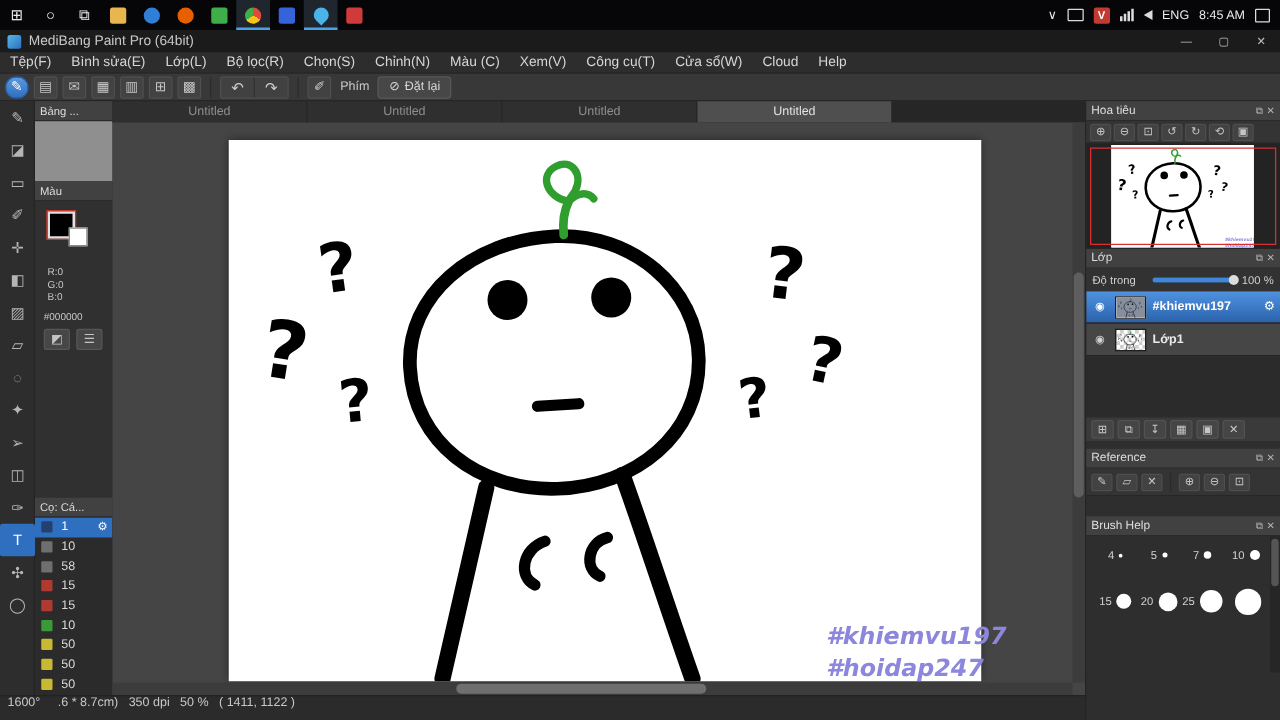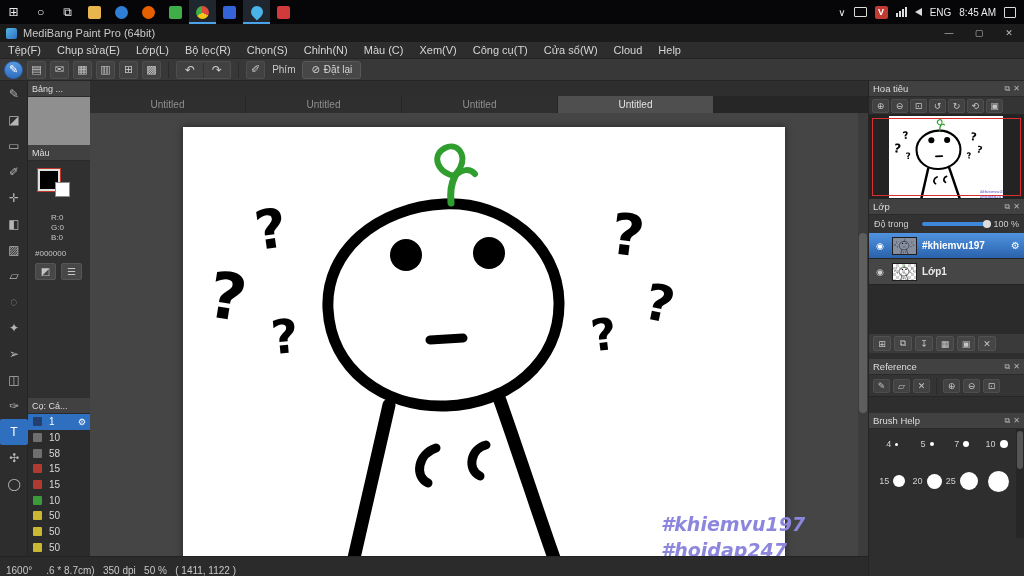--- a/index.html
+++ b/index.html
@@ -59,33 +59,33 @@
   
   .leftpanels{position:absolute;left:28px;top:81px;width:62px;height:475px;background:#303030}
   .phead{height:16px;background:#414141;border-bottom:1px solid #2a2a2a;display:flex;align-items:center;
          justify-content:space-between;padding:0 4px;font-size:9px;color:#dedede;white-space:nowrap;overflow:hidden}
   .phead .ic{display:flex;gap:3px;color:#b5b5b5;font-size:8px}
   .palette-body{height:48px;background:#8f8f8f}
   .color-body{position:relative;height:237px;background:#303030}
   .fg-chip{position:absolute;left:10px;top:8px;width:22px;height:22px;background:#000;
            border:2px solid #e0e0e0;outline:1px solid #c0392b}
   .bg-chip{position:absolute;left:27px;top:21px;width:15px;height:15px;background:#fff;border:1px solid #8a8a8a}
-  .rgb{position:absolute;left:23px;top:52px;font-size:8px;color:#c6c6c6;line-height:10px}
+  .rgb{position:absolute;left:10px;top:52px;font-size:8px;color:#c6c6c6;line-height:10px}
   .hexval{position:absolute;left:7px;top:88px;font-size:8px;color:#c6c6c6}
   .cbtns{position:absolute;left:7px;top:102px;display:flex;gap:5px}
   .cbtn{width:21px;height:17px;background:#474747;border:1px solid #565656;border-radius:2px;
         display:flex;align-items:center;justify-content:center;font-size:10px;color:#c4c4c4}
   .brushlist{height:142px;background:#2b2b2b;overflow:hidden}
   .brow{height:15.7px;display:flex;align-items:center;padding-left:5px;gap:7px;font-size:10px;color:#d8d8d8}
   .brow.sel{background:var(--selection);color:#fff}
   .bsw{width:9px;height:9px;border-radius:1px;flex:none}
   .brow .gear{margin-left:auto;margin-right:4px;font-size:9px;color:#fff}
 
   
-  .center{position:absolute;left:90px;top:96px;width:778px;height:475px}
+  .center{position:absolute;left:90px;top:81px;width:778px;height:475px}
   .tabbar{height:17px;background:#262626;display:flex;gap:1px}
   .tab{width:155px;height:17px;background:#2f2f2f;color:#8f8f8f;font-size:10px;
        display:flex;align-items:center;justify-content:center}
   .tab.active{background:#4f4f4f;color:#e2e2e2}
   .canvas-area{position:absolute;left:0;top:17px;width:778px;height:458px;background:#454545;overflow:hidden}
   .art{position:absolute;width:602px;height:433px;background:#fff}
   #art-source{left:93px;top:14px;box-shadow:0 0 7px rgba(0,0,0,.5)}
   .art svg{position:absolute;left:0;top:0}
   .qm{position:absolute;font-family:"DejaVu Sans",sans-serif;font-weight:bold;color:#000;line-height:1}
   .q1{left:72px;top:76px;font-size:54px;transform:rotate(-8deg)}
@@ -150,21 +150,21 @@
   .brushgrid{position:relative;height:109px;background:#2e2e2e;display:grid;grid-template-columns:repeat(4,1fr);
              grid-template-rows:26px 48px;align-items:center;padding:2px 10px 0 6px}
   .bcell{display:flex;align-items:center;justify-content:center;gap:4px}
   .bnum{font-size:9px;color:#d0d0d0}
   .bdot{background:#fff;border-radius:50%;flex:none}
   .bg-scroll{position:absolute;right:0;top:0;width:8px;height:109px;background:#262626}
   .bg-scroll i{position:absolute;left:1px;top:2px;width:6px;height:38px;background:#555;border-radius:3px;display:block}
 
   
   .statusbar{position:absolute;left:0;top:556px;width:868px;height:20px;background:#2b2b2b;
-             border-top:1px solid #222;display:flex;align-items:flex-end;gap:14px;padding-left:6px}
+             border-top:1px solid #222;display:flex;align-items:flex-start;gap:14px;padding-left:6px}
   .statusbar span{font-size:10px;color:#c8c8c8;white-space:pre}
 </style>
 </head>
 <body>
 
 <div class="taskbar">
   <div class="tb-left">
     <div class="tb-btn">
         <span>⊞</span>
       </div>
@@ -221,21 +221,21 @@
   <span class="title">MediBang Paint Pro (64bit)</span>
   <div class="win-btns">
     <div class="wbtn">—</div>
     <div class="wbtn">▢</div>
     <div class="wbtn">✕</div>
   </div>
 </div>
 
 <div class="menubar">
   <span class="menu-item">Tệp(F)</span>
-  <span class="menu-item">Chụp sửa(E)</span>
+  <span class="menu-item">Bình sửa(E)</span>
   <span class="menu-item">Lớp(L)</span>
   <span class="menu-item">Bộ lọc(R)</span>
   <span class="menu-item">Chọn(S)</span>
   <span class="menu-item">Chỉnh(N)</span>
   <span class="menu-item">Màu (C)</span>
   <span class="menu-item">Xem(V)</span>
   <span class="menu-item">Công cụ(T)</span>
   <span class="menu-item">Cửa sổ(W)</span>
   <span class="menu-item">Cloud</span>
   <span class="menu-item">Help</span>

